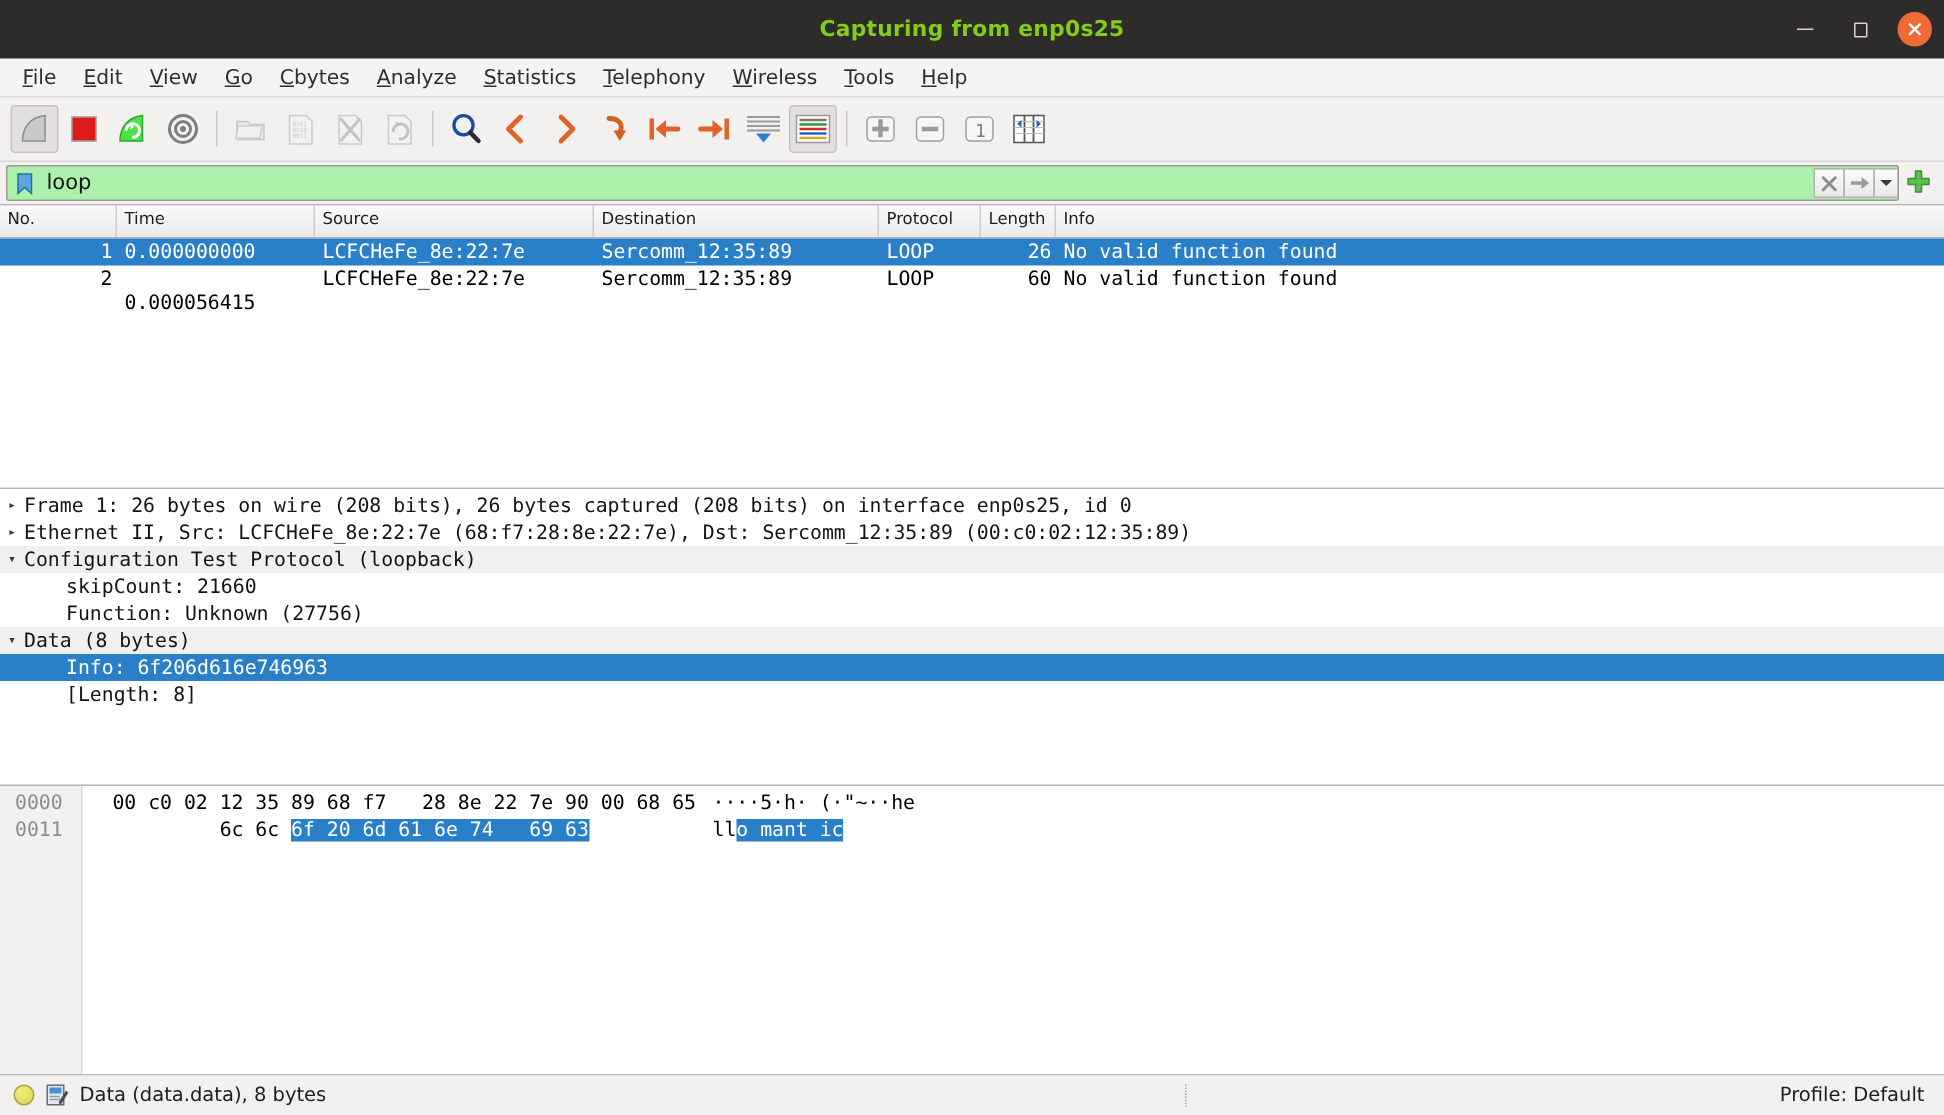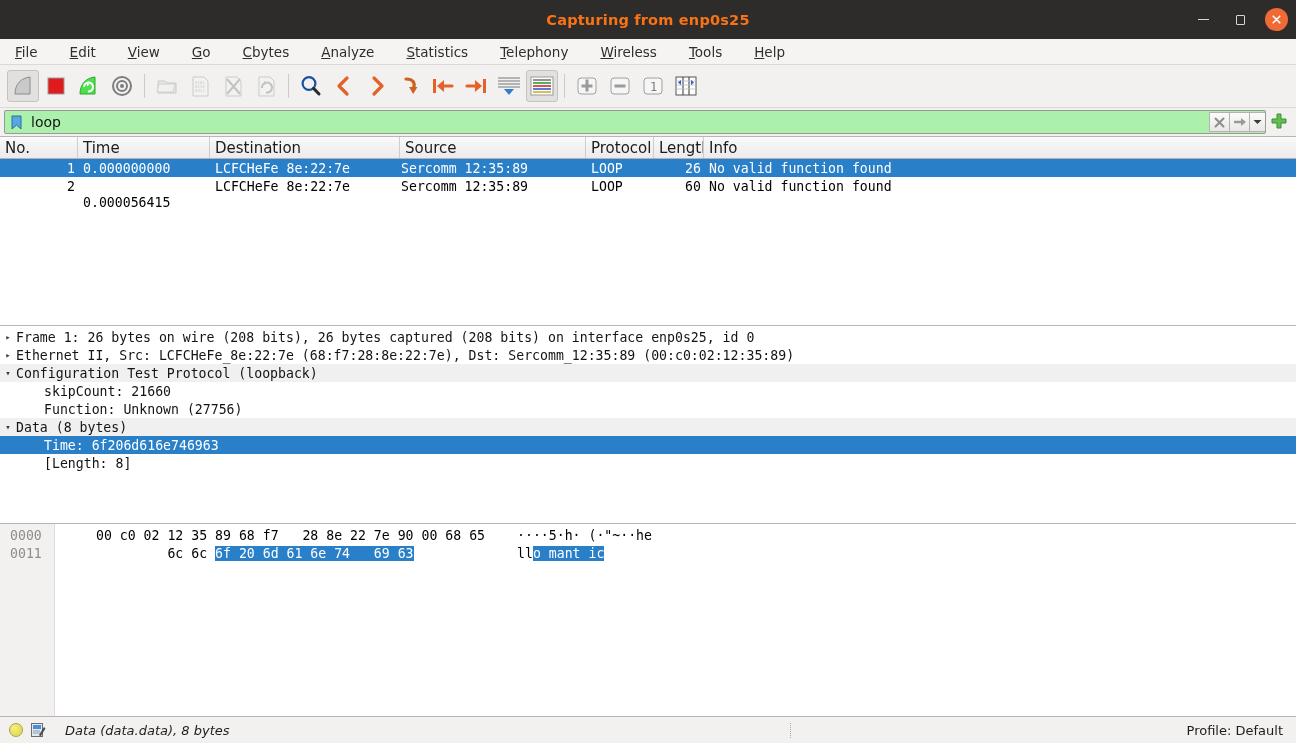--- a/index.html
+++ b/index.html
@@ -19,21 +19,21 @@
   .titlebar {
     height: 39px;
     background: #2e2c2b;
     display: flex; align-items: center;
     position: relative;
     flex: none;
   }
   .titlebar-title {
     position: absolute; left: 0; right: 0;
     text-align: center;
-    color: #f97316;
+    color: #84cc16;
     font-size: 14.5px;
     font-weight: bold;
     font-family: "DejaVu Sans", sans-serif;
     letter-spacing: 0.2px;
   }
   .win-btns {
     position: absolute; right: 8px; top: 0;
     height: 39px; display: flex; align-items: center; gap: 13px;
   }
   .win-btn {
@@ -53,21 +53,20 @@
   .max-glyph { display:block; width:9px; height:10px; border:1.5px solid #d8d4d0; border-radius:1px; }
 
   
   .menubar {
     height: 26px;
     background: #f5f4f3;
     border-bottom: 1px solid #dbd9d7;
     display: flex; align-items: center;
     padding-left: 6px;
     flex: none;
-    gap: 14px;
   }
   .menu-item {
     padding: 2px 9px;
     font-size: 13.5px;
     color: #2e2e2e;
     cursor: default;
     font-family: "DejaVu Sans", sans-serif;
   }
   .menu-item span.ul { text-decoration: underline; }
 
@@ -149,21 +148,21 @@
     overflow: hidden;
   }
   .pl-header {
     height: 22px;
     display: flex;
     background: linear-gradient(#fafafa, #eceaea);
     border-bottom: 1px solid #b4b2b0;
     flex: none;
   }
   .pl-th {
-    font-size: 15px;
+    font-size: 11px;
     color: #1c1c1c;
     padding: 2px 0 0 5px;
     border-right: 1px solid #cfcdcb;
     overflow: hidden; white-space: nowrap;
     cursor: default;
     font-family: "DejaVu Sans", sans-serif;
   }
   .pl-rows { flex: 1; }
   .pl-row {
     height: 18px;
@@ -220,21 +219,20 @@
   }
   .hex-body { flex: 1; padding-top: 2px; }
   .hex-row {
     height: 18px;
     font-family: "DejaVu Sans Mono", monospace;
     font-size: 13.2px;
     white-space: pre;
     display: flex; align-items: center;
     color: #000;
     cursor: default;
-    gap: 21px;
   }
   .hex-off {
     width: 55px; flex: none;
     color: #8d8d8d;
     padding-left: 10px;
     box-sizing: border-box;
     font-family: "DejaVu Sans Mono", monospace;
   }
   .hex-bytes { padding-left: 9px; white-space: pre; text-align: center; }
   .hex-ascii { white-space: pre; }
@@ -492,22 +490,22 @@
       <svg width="18" height="18" viewBox="0 0 18 18">
         <path d="M7 1 h4 v5 h5 v4 h-5 v5 h-4 v-5 h-5 v-4 h5 z" fill="#5fbf4f" stroke="#3f8f36" stroke-width="1" stroke-linejoin="round"></path>
       </svg>
     </div>
   </div>
 
   <div class="packet-list">
     <div class="pl-header" id="pl-header">
         <div class="pl-th" style="width: 78px;">No.</div>
         <div class="pl-th" style="width: 132px;">Time</div>
+        <div class="pl-th" style="width: 186px;">Source</div>
         <div class="pl-th" style="width: 190px;">Destination</div>
-        <div class="pl-th" style="width: 186px;">Source</div>
         <div class="pl-th" style="width: 68px;">Protocol</div>
         <div class="pl-th" style="width: 50px;">Length</div>
         <div class="pl-th" style="width: 560px; flex: 1 1 0%; border-right: none;">Info</div>
       </div>
     <div class="pl-rows" id="pl-rows">
         <div class="pl-row selected">
           <div class="cell num" style="width: 78px;">1</div>
           <div class="cell" style="width: 132px;">0.000000000</div>
           <div class="cell" style="width: 186px;">LCFCHeFe_8e:22:7e</div>
           <div class="cell" style="width: 190px;">Sercomm_12:35:89</div>
@@ -547,21 +545,21 @@
       <div class="tree-row">
         <span class="twisty"></span>
         <span style="padding-left: 28px;">Function: Unknown (27756)</span>
       </div>
       <div class="tree-row sectionhl">
         <span class="twisty">▾</span>
         <span>Data (8 bytes)</span>
       </div>
       <div class="tree-row selected">
         <span class="twisty"></span>
-        <span style="padding-left: 28px;">Time: 6f206d616e746963</span>
+        <span style="padding-left: 28px;">Info: 6f206d616e746963</span>
       </div>
       <div class="tree-row">
         <span class="twisty"></span>
         <span style="padding-left: 28px;">[Length: 8]</span>
       </div>
     </div>
 
   <div class="hex-pane">
     <div class="hex-gutter"></div>
     <div class="hex-body" id="hex-body" style="margin-left:-55px;">
@@ -572,18 +570,18 @@
 
   <div class="statusbar">
     <div class="sb-left">
       <div class="sb-dot"></div>
       <svg width="16" height="16" viewBox="0 0 16 16">
         <rect x="1.5" y="1.5" width="11" height="13" fill="#dfe9f5" stroke="#6d6d6d"></rect>
         <rect x="3" y="3" width="8" height="4" fill="#4a90d9"></rect>
         <path d="M3 9 h7 M3 11 h7" stroke="#9a9a9a" stroke-width="1"></path>
         <path d="M9 13 L14 5 L15.5 6.5 L10.5 14.5 Z" fill="#4a4a4a"></path>
       </svg>
-      <span style="margin-left:12px;font-style:italic;">Data (data.data), 8 bytes</span>
+      <span style="margin-left:0;">Data (data.data), 8 bytes</span>
     </div>
     <div class="sb-right">Profile: Default</div>
   </div>
 
 </div>
 
 </body></html>

